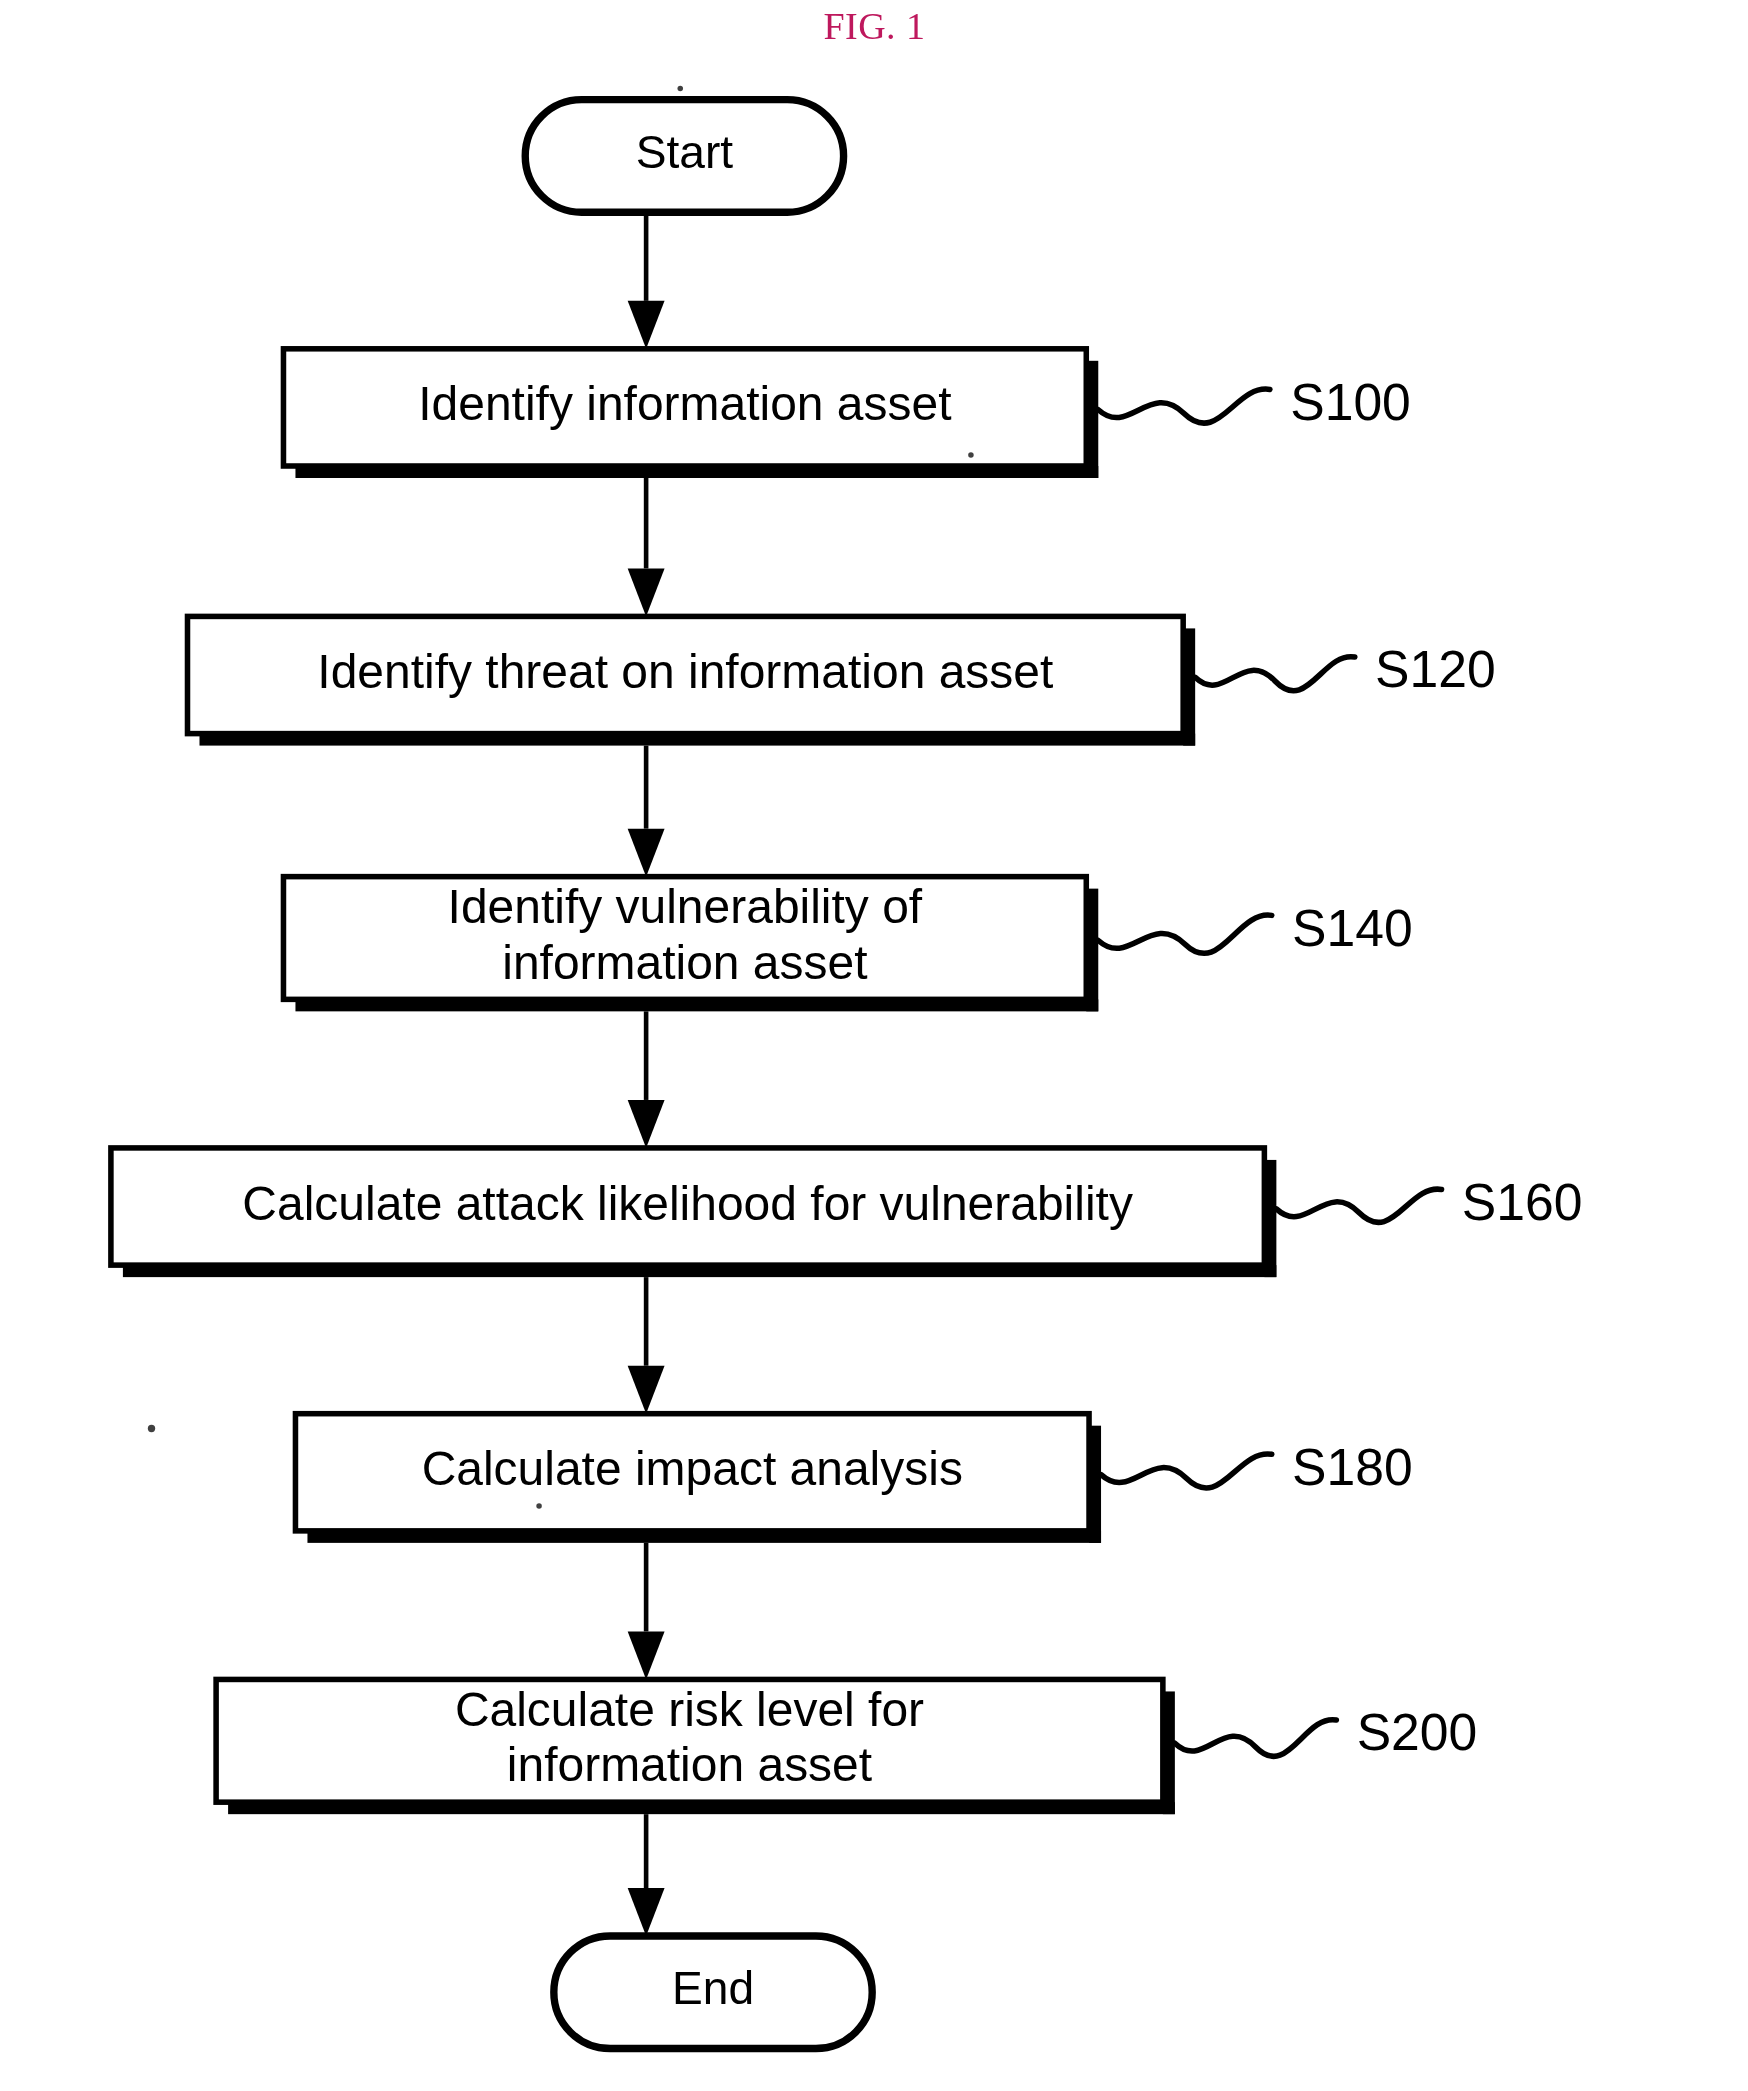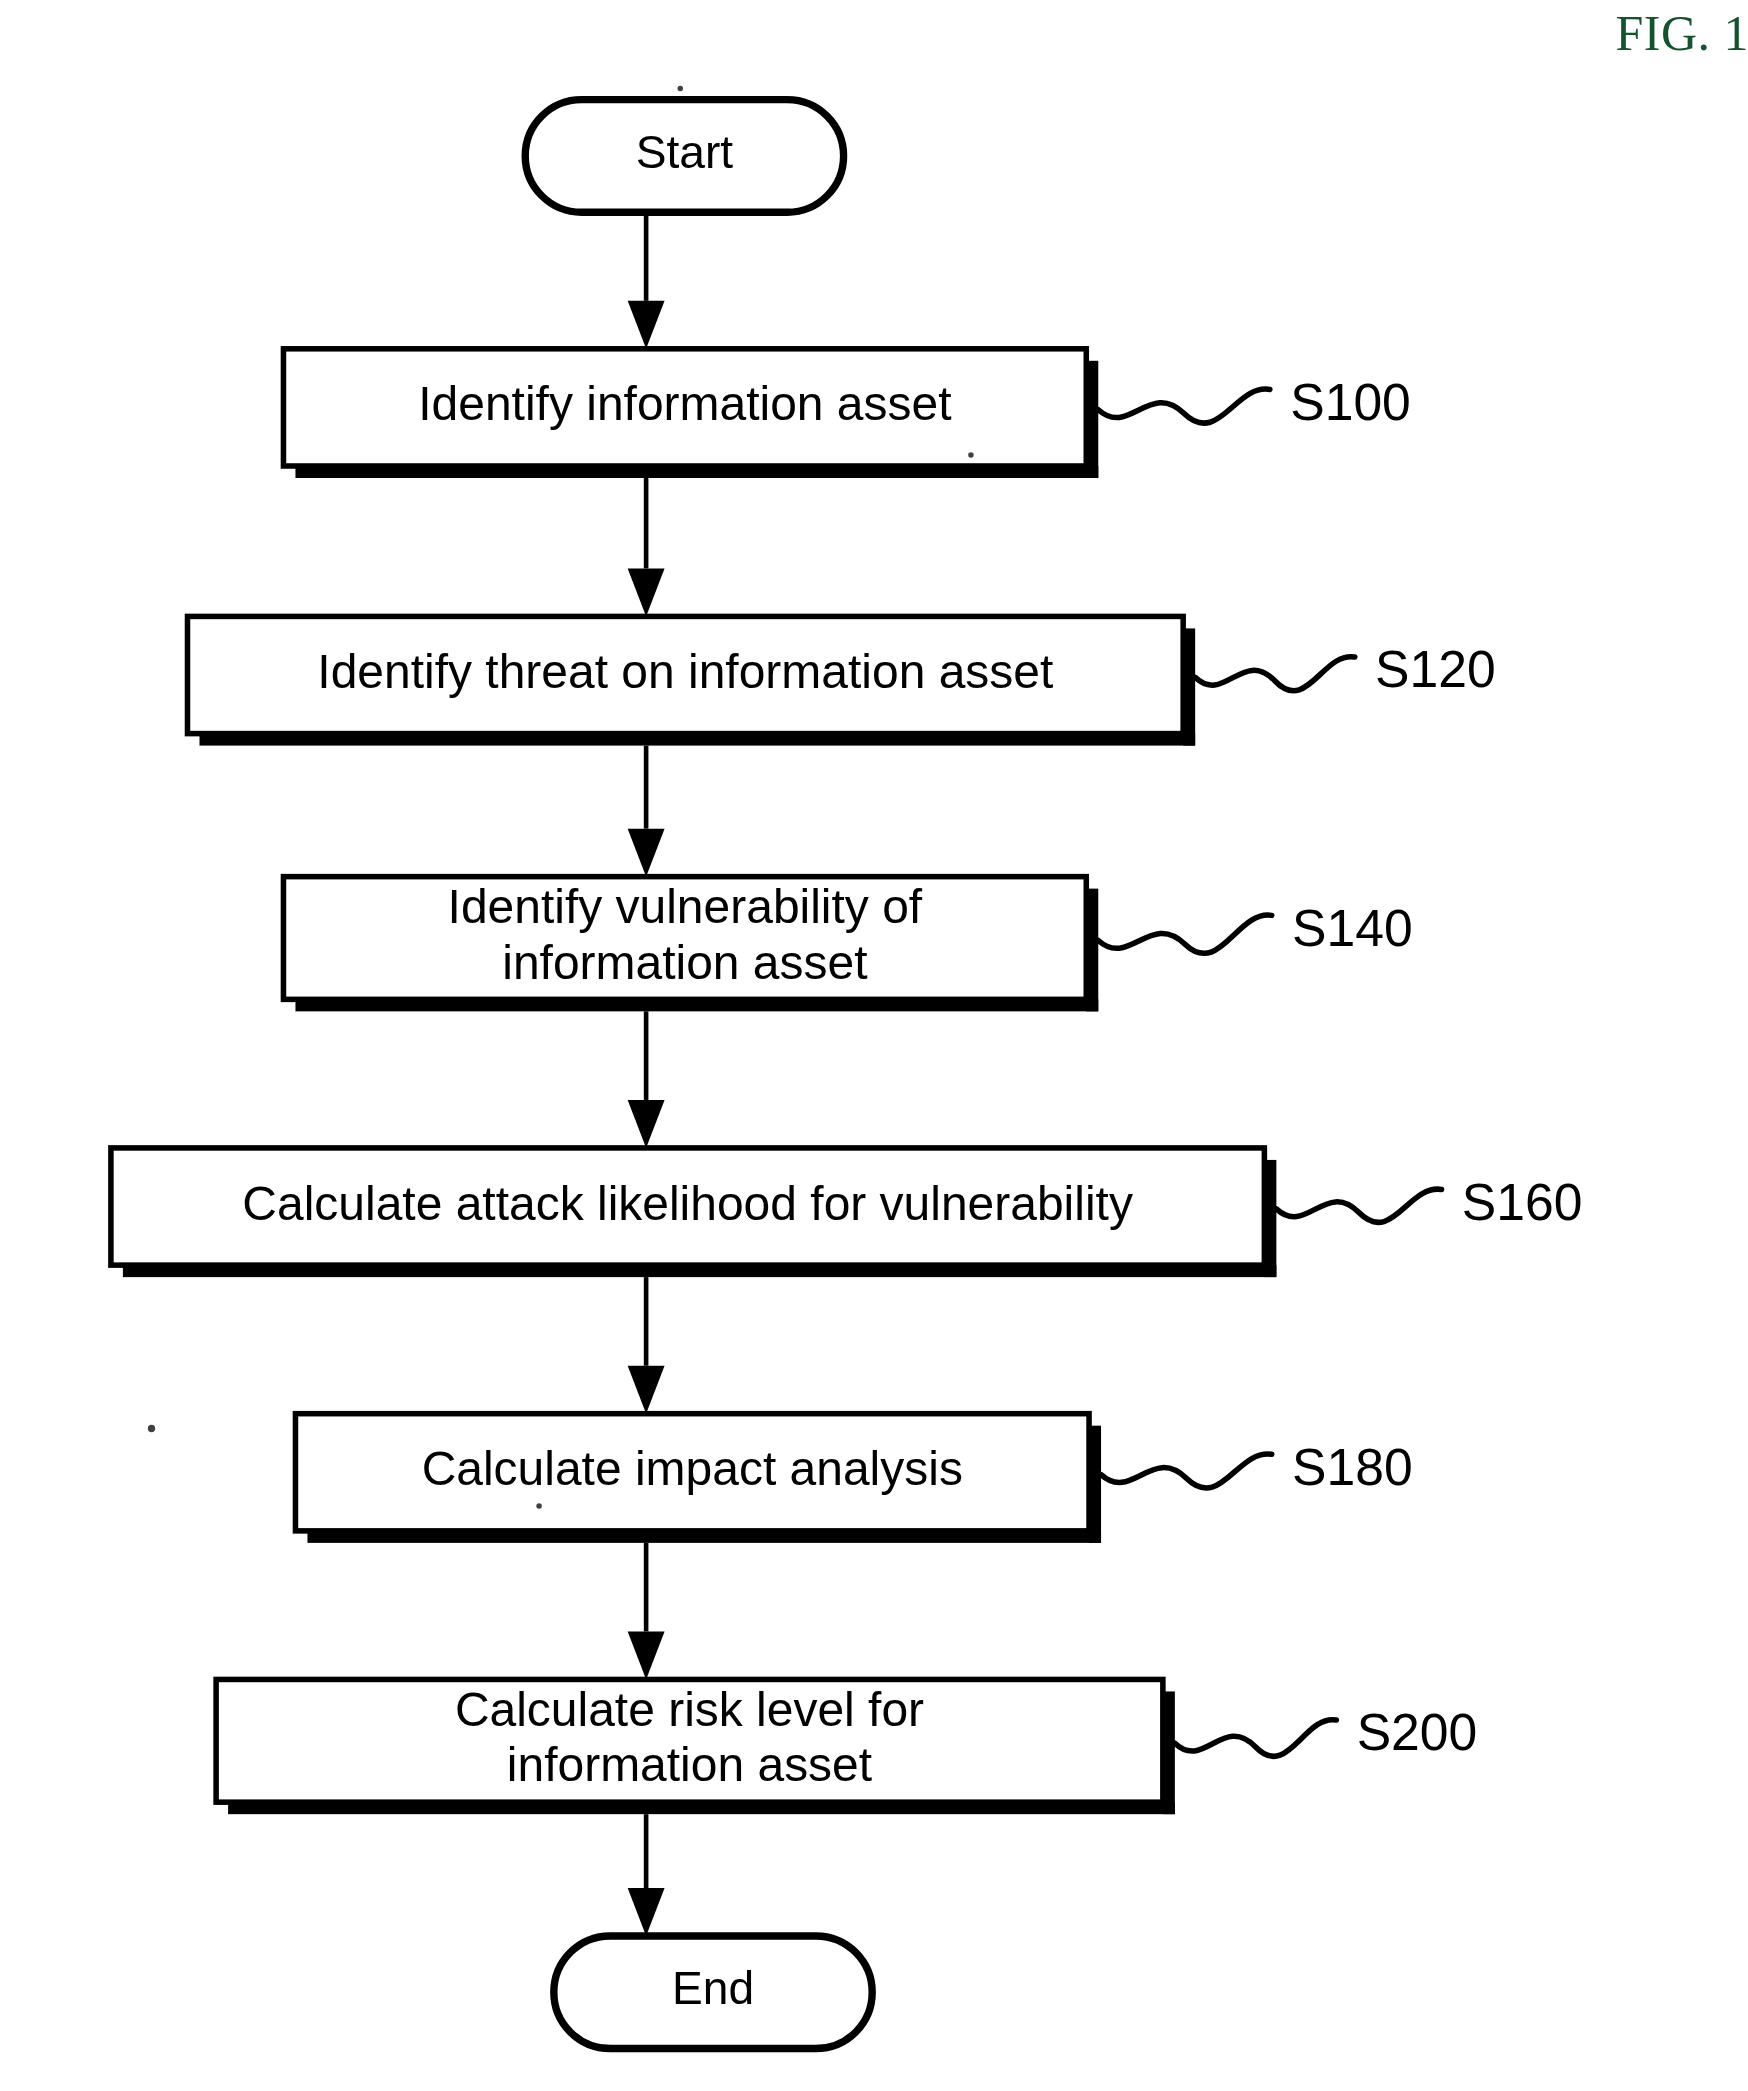--- a/index.html
+++ b/index.html
@@ -17,25 +17,25 @@
     width: 1749px;
     height: 2091px;
     background: #ffffff;
     overflow: hidden;
   }
   #figure-title {
     position: absolute;
     top: 3.7px;
     left: 0;
     width: 1749px;
-    text-align: right;
+    text-align: center;
     font-family: "Liberation Serif", serif;
-    font-size: 50px;
+    font-size: 38px;
     letter-spacing: 0.5px;
-    color: #14532d;
+    color: #be185d;
   }
   
   #flow-canvas {
     position: absolute;
     top: 0;
     left: 0;
     width: 1749px;
     height: 2091px;
   }
   .node-text {

